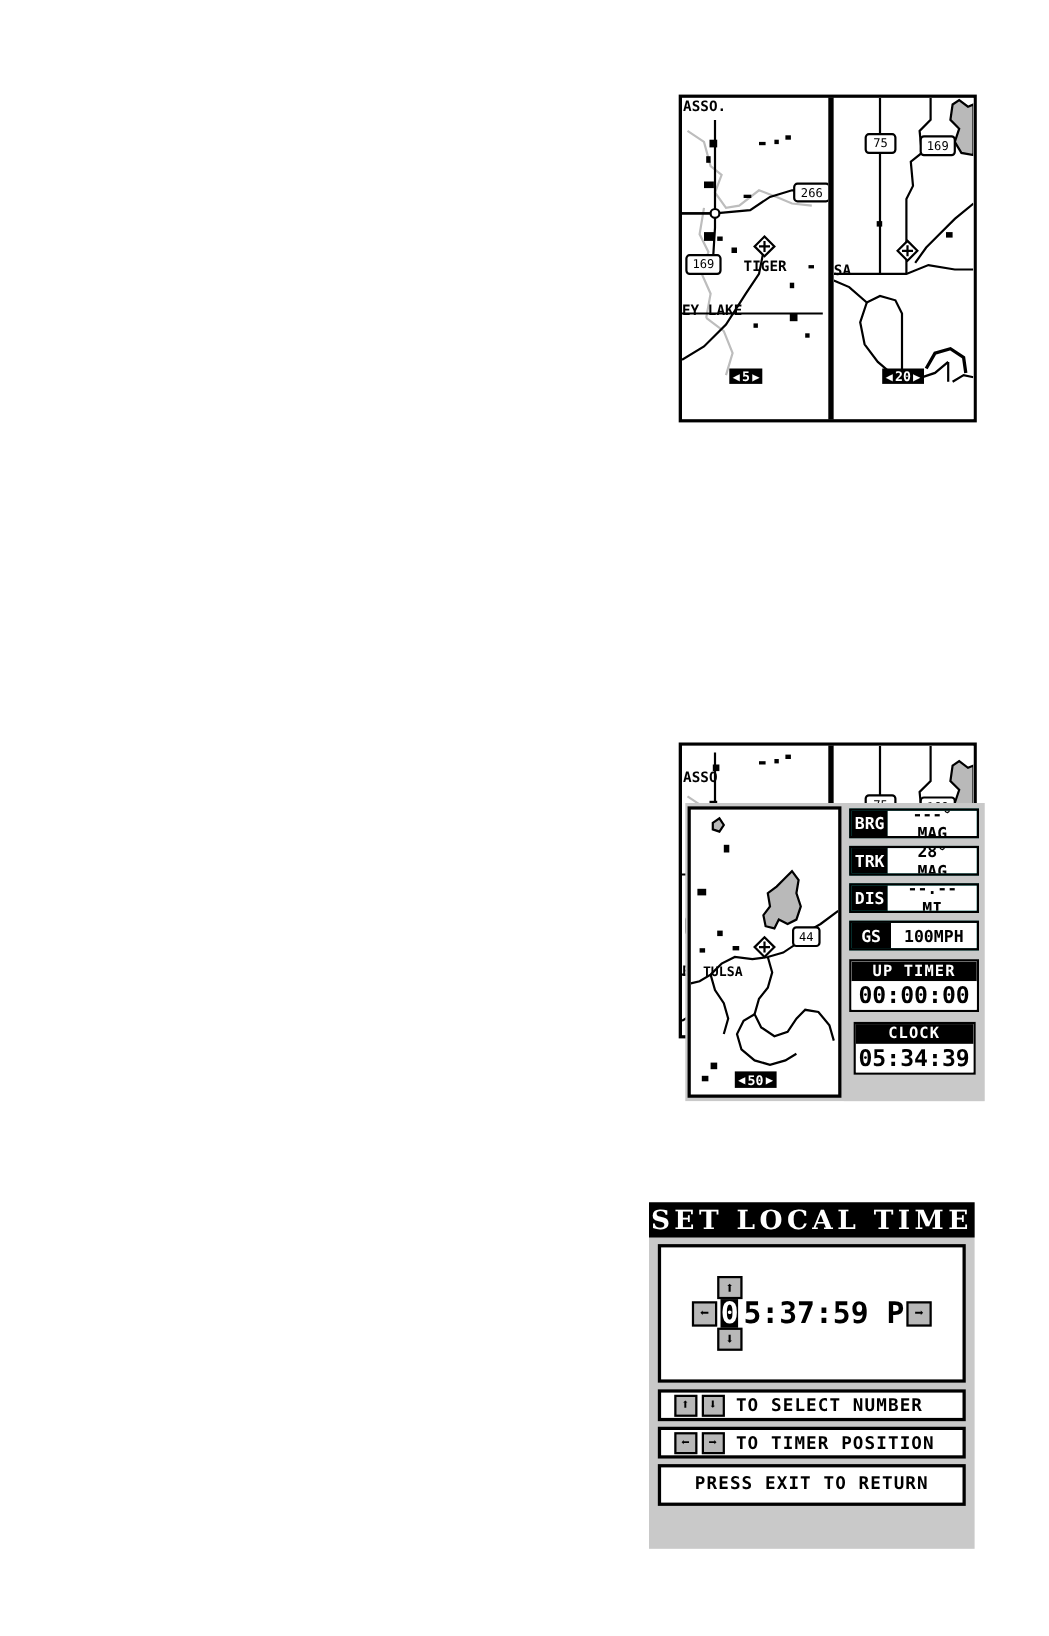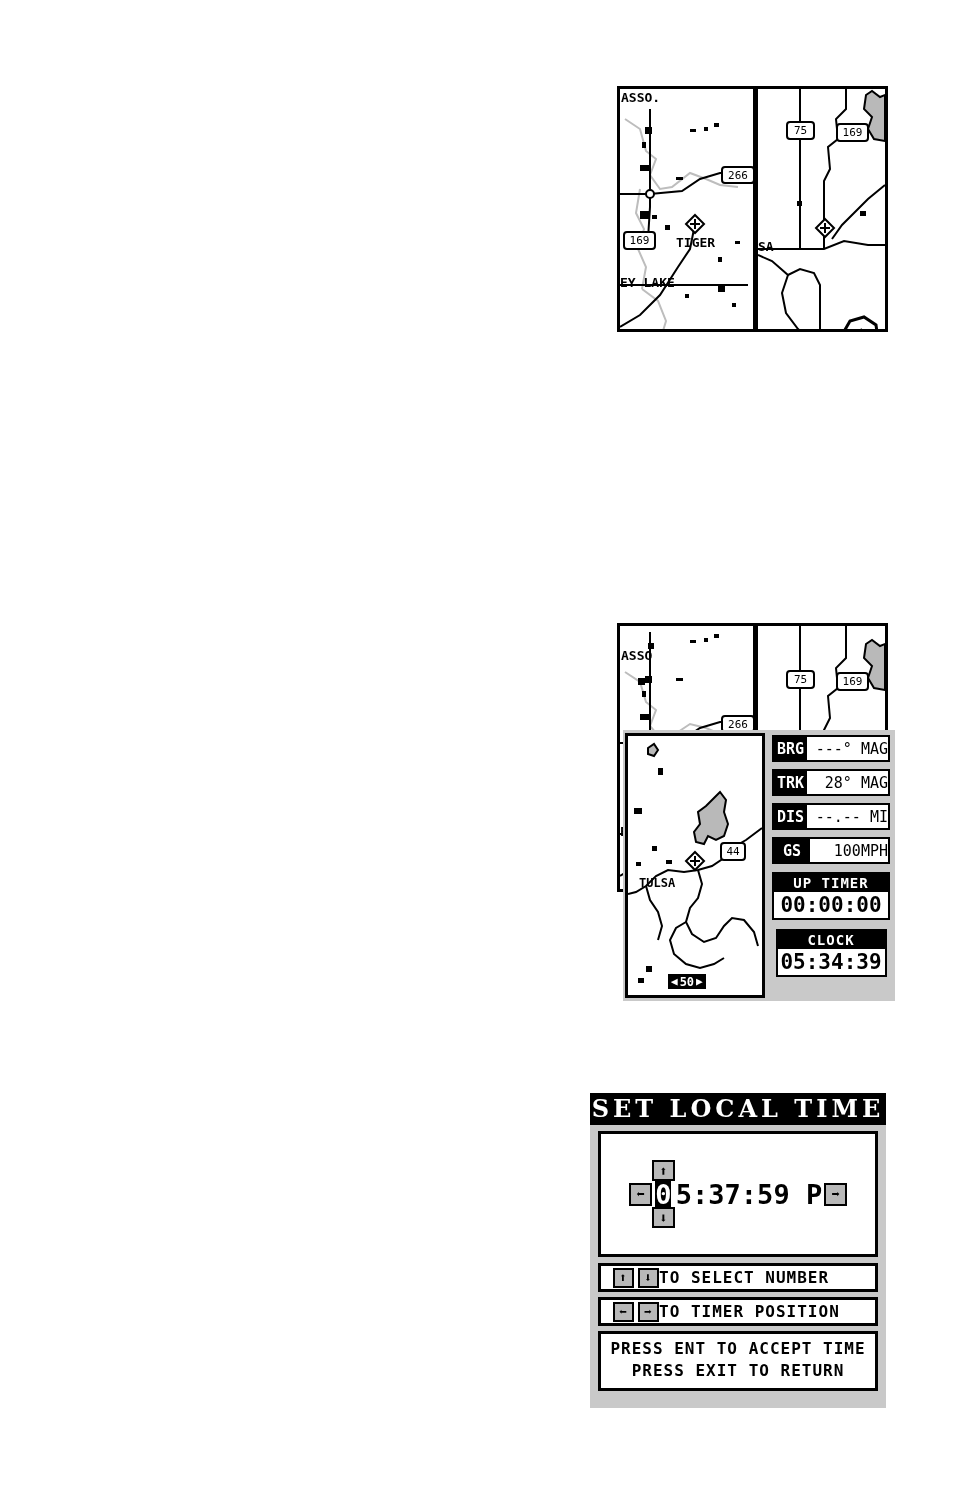--- a/index.html
+++ b/index.html
@@ -40,22 +40,22 @@
            font-size:15px;line-height:17px;text-align:center;color:#000;letter-spacing:1px;}
 
   
   .fieldcol{position:absolute;background:#c9c9c9;box-sizing:border-box;
             display:flex;flex-direction:column;align-items:center;}
   .dfield{box-sizing:border-box;background:#0f766e;border:2px solid #000;
           display:flex;align-items:stretch;overflow:hidden;}
   .dfield .tag{background:#000;color:#fff;font-weight:bold;font-size:15px;
                display:flex;align-items:center;justify-content:center;padding:0 3px;
                font-family:"DejaVu Sans Mono","Liberation Mono",monospace;letter-spacing:0px;}
-  .dfield .val{flex:1;background:#fff;color:#000;font-weight:normal;font-size:15px;
-               display:flex;align-items:center;justify-content:flex-end;padding:0 0;
+  .dfield .val{flex:1;background:#fff;color:#000;font-weight:bold;font-size:15px;
+               display:flex;align-items:center;justify-content:flex-end;padding:0 12px;
                font-family:"DejaVu Sans Mono","Liberation Mono",monospace;text-align:center;}
   .bigfield{box-sizing:border-box;border:2px solid #000;background:#fff;overflow:hidden;}
   .bigfield .hd{background:#000;color:#fff;font-weight:bold;font-size:14px;text-align:center;
                 font-family:"DejaVu Sans Mono","Liberation Mono",monospace;letter-spacing:1px;
                 line-height:18px;}
   .bigfield .bd{background:#fff;color:#000;font-weight:bold;font-size:21px;text-align:center;
                 font-family:"DejaVu Sans Mono","Liberation Mono",monospace;letter-spacing:0px;
                 line-height:26px;}
 
   
@@ -68,30 +68,30 @@
         display:flex;align-items:center;justify-content:center;}
   .arrbox{background:#b8b8b8;border:2px solid #000;display:flex;align-items:center;
           justify-content:center;color:#000;line-height:1;box-sizing:border-box;}
   .updown{display:flex;flex-direction:column;align-items:center;}
   .timetxt{font-family:"DejaVu Sans Mono","Liberation Mono",monospace;font-weight:bold;
            font-size:27px;color:#000;line-height:1;white-space:pre;display:flex;align-items:center;}
   .timetxt .hi{background:#000;color:#fff;}
   .sltrow{background:#fff;border:3px solid #000;box-sizing:border-box;margin:5px 8px;
           display:flex;align-items:center;font-family:"DejaVu Sans Mono","Liberation Mono",monospace;
           font-weight:bold;font-size:16px;color:#000;letter-spacing:1px;}
-  .sltrow .lbl{}
+  .sltrow .lbl{margin-left:10px;}
   .sltfoot{background:#fff;border:3px solid #000;box-sizing:border-box;margin:5px 8px;
            text-align:center;font-family:"DejaVu Sans Mono","Liberation Mono",monospace;
            font-weight:bold;font-size:16px;color:#000;letter-spacing:1px;padding:4px 0 6px;
            line-height:22px;}
 </style>
 </head>
 <body>
 
-<div class="panel lcd" style="left:617px;top:86px;width:271px;height:246px;">
+<div class="panel lcd" style="left:617px;top:86px;width:271px;height:298px;">
 
   <div class="maparea" style="position:absolute;left:0;top:0;width:133px;height:100%;">
     <svg width="133" height="263" viewBox="0 0 133 263" style="position:absolute;left:0;top:0;">
 
       <path d="M5 30 L20 40 L26 62 L36 70 L30 86 L40 100 L52 98 L70 84 L86 90 L100 96 L118 98" stroke="#bdbdbd" stroke-width="2" fill="none"></path>
       <path d="M20 100 L16 124 L24 140 L18 160 L26 178 L22 200" stroke="#bdbdbd" stroke-width="2" fill="none"></path>
       <path d="M22 200 L38 212 L46 232 L40 252" stroke="#bdbdbd" stroke-width="2" fill="none"></path>
 
       <path d="M30 20 L30 118 L28 150" stroke="#000" stroke-width="2" fill="none"></path>
 
@@ -343,16 +343,15 @@
     <span class="lbl">TO SELECT NUMBER</span>
   </div>
 
   <div class="sltrow" style="height:29px;">
     <span class="arrbox" style="width:21px;height:20px;font-size:13px;margin-left:12px;">⬅</span>
     <span class="arrbox" style="width:21px;height:20px;font-size:13px;margin-left:4px;">➡</span>
     <span class="lbl">TO TIMER POSITION</span>
   </div>
 
   <div class="sltfoot">
-    <div>PRESS ENT TO ACCEPT TIME</div>
     <div>PRESS EXIT TO RETURN</div>
   </div>
 </div>
 
 </body></html>

